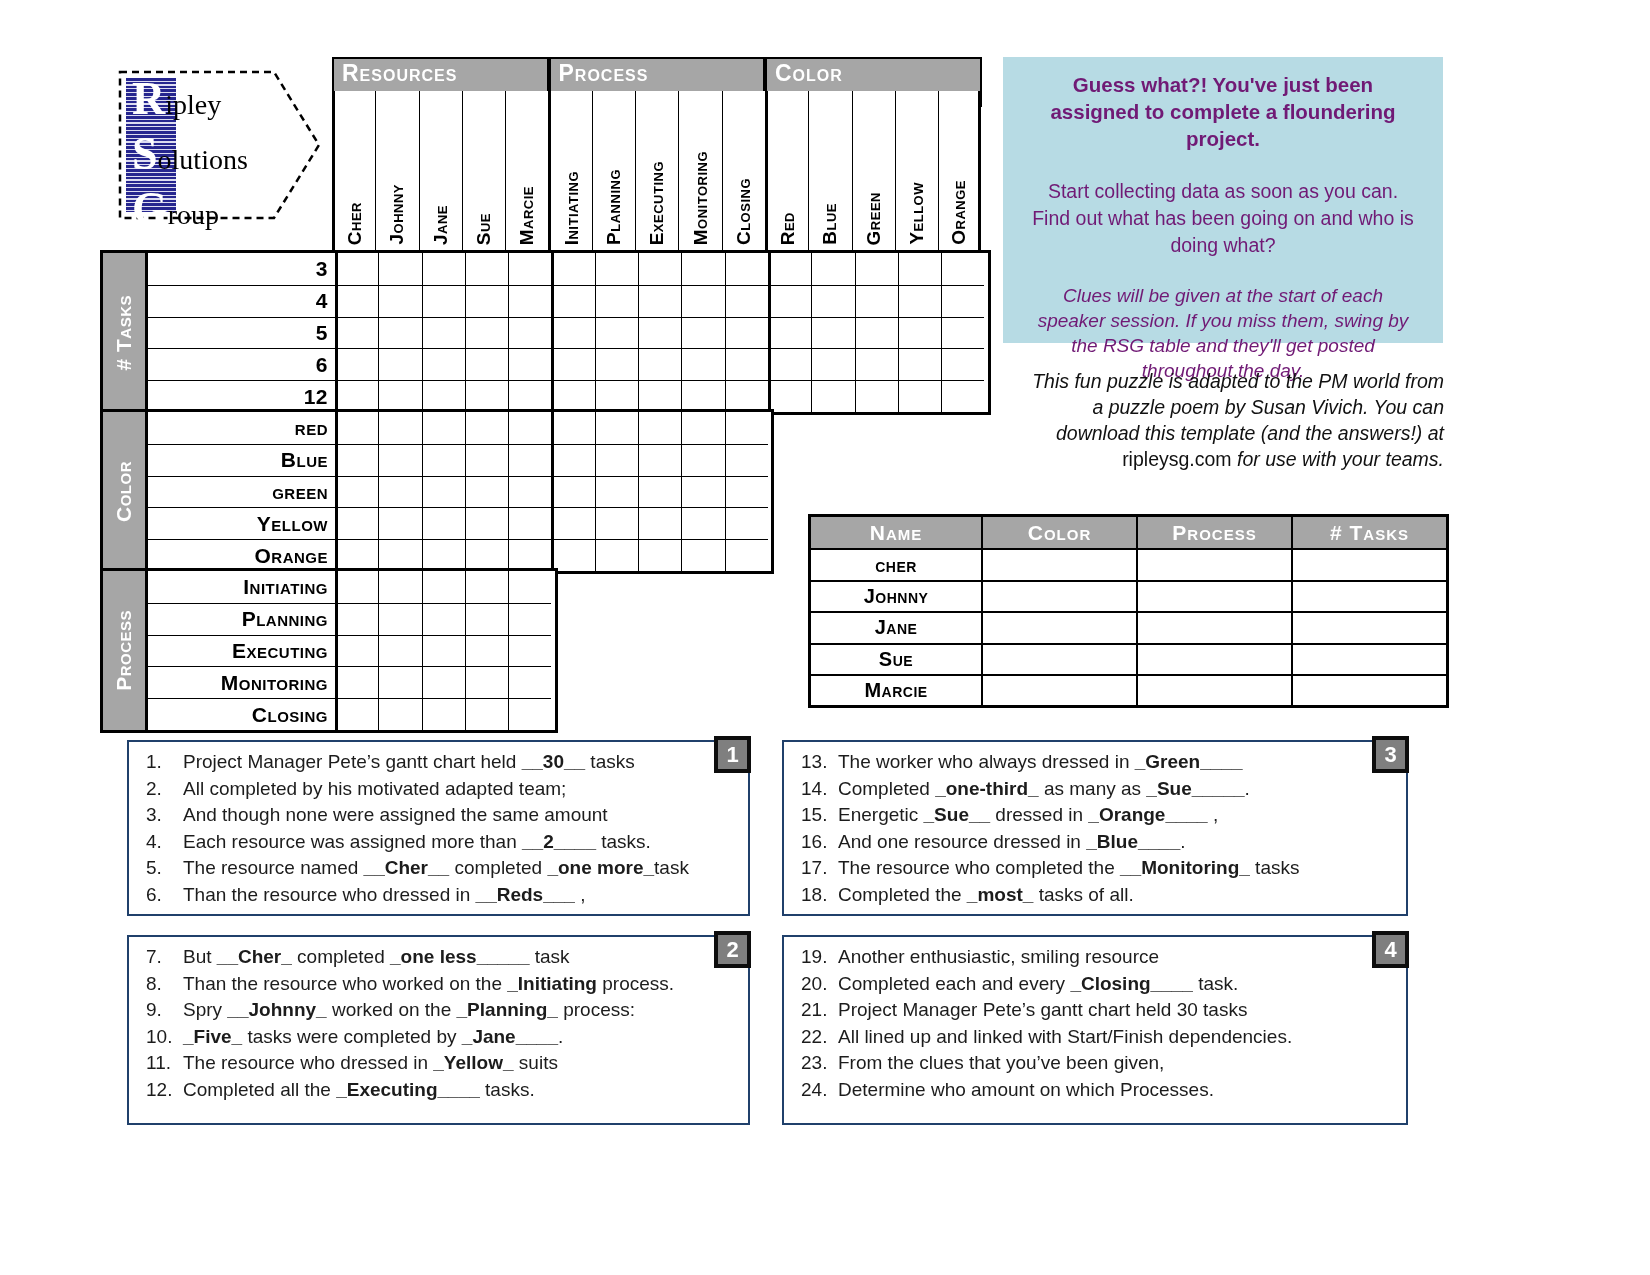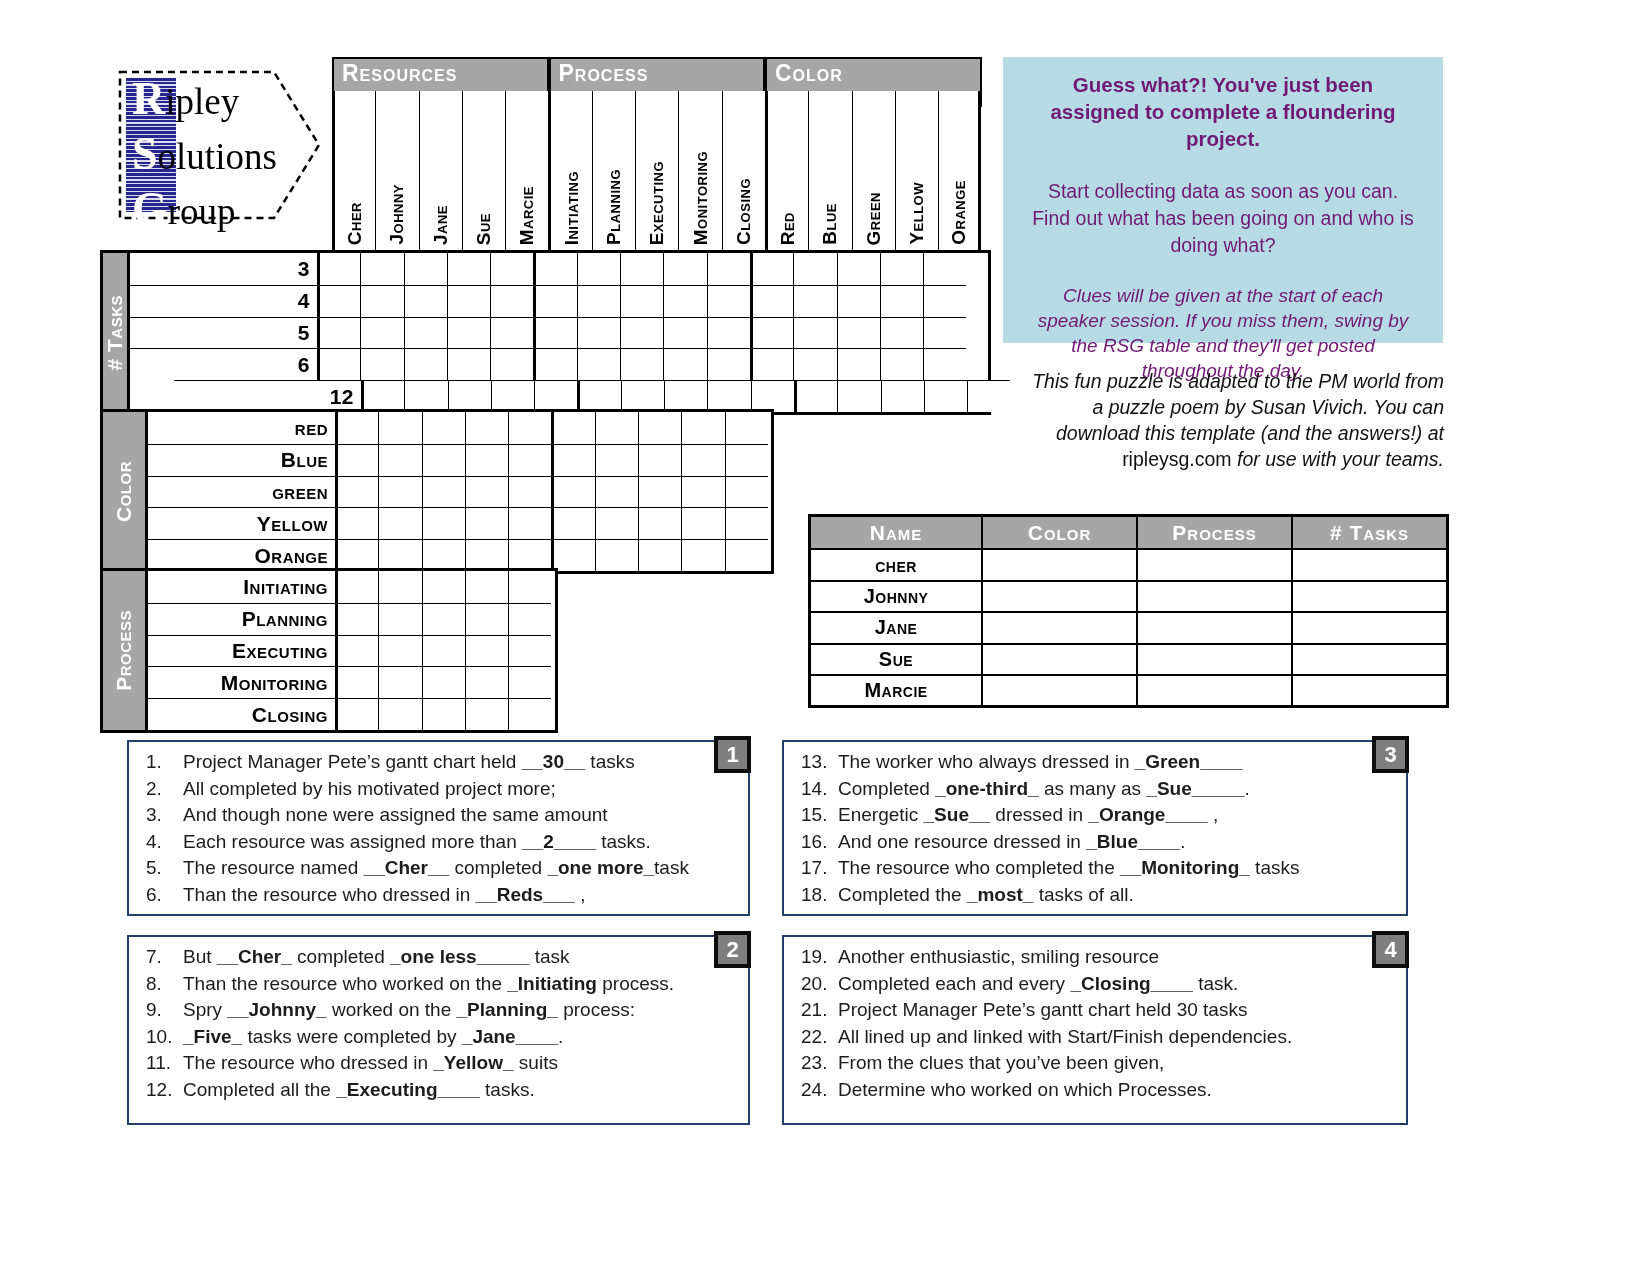--- a/index.html
+++ b/index.html
@@ -13,21 +13,21 @@
   
   .logo { position:absolute; left:118px; top:70px; width:204px; height:150px; }
   .logo svg { position:absolute; left:0; top:0; }
   .logo .band {
     position:absolute; left:8px; top:8px; width:50px; height:134px;
     background:repeating-linear-gradient(180deg,#26268f 0 2.6px,#dcdcf0 2.6px 3.8px);
   }
   .logo .lines { position:absolute; left:14px; top:6px; width:170px; }
   .logo .lrow { font-family:"Liberation Serif", serif; line-height:45px; white-space:nowrap; }
   .logo .initial { color:#ffffff; font-size:46px; font-weight:bold; }
-  .logo .rest { color:#000000; font-size:37px; }
+  .logo .rest { color:#000000; font-size:28px; }
 
   
   .grid-titles { position:absolute; left:332px; top:57px; display:flex; }
   .gtitle {
     height:50px; background:#a6a6a6; border:2px solid #000; color:#fff;
     font-weight:bold; font-size:23px; letter-spacing:1px; text-align:left; line-height:29px;padding-left:8px;
   }
   .gnames { position:absolute; left:332px; top:91px; display:flex; }
   .gname {
     width:43.3px; height:159px; background:#fff; border-left:1px solid #000;
@@ -237,21 +237,21 @@
             <div class="pcell"></div>
             <div class="pcell"></div>
             <div class="pcell"></div>
             <div class="pcell"></div>
             <div class="pcell gb"></div>
             <div class="pcell"></div>
             <div class="pcell"></div>
             <div class="pcell"></div>
             <div class="pcell"></div>
           </div>
-          <div class="rrow" style="height: 31.8px; padding-left: 44px;">
+          <div class="rrow" style="height: 31.8px;">
             <div class="rlabel sc">12</div>
             <div class="pcell gb"></div>
             <div class="pcell"></div>
             <div class="pcell"></div>
             <div class="pcell"></div>
             <div class="pcell"></div>
             <div class="pcell gb"></div>
             <div class="pcell"></div>
             <div class="pcell"></div>
             <div class="pcell"></div>
@@ -436,21 +436,21 @@
 
   <div class="cluebox" style="left:127px; top:740px; width:623px; height:176px;">
     <div class="badge">1</div>
     <ol class="clues" id="clues-0">
         <li>
           <span class="num">1.</span>
           <span class="txt"><span>Project Manager Pete’s gantt chart held </span><b>__30__</b><span> tasks</span></span>
         </li>
         <li>
           <span class="num">2.</span>
-          <span class="txt"><span>All completed by his motivated project more;</span></span>
+          <span class="txt"><span>All completed by his motivated adapted team;</span></span>
         </li>
         <li>
           <span class="num">3.</span>
           <span class="txt"><span>And though none were assigned the same amount</span></span>
         </li>
         <li>
           <span class="num">4.</span>
           <span class="txt"><span>Each resource was assigned more than </span><b>__2____</b><span> tasks.</span></span>
         </li>
         <li>
@@ -539,18 +539,18 @@
         <li>
           <span class="num">22.</span>
           <span class="txt"><span>All lined up and linked with Start/Finish dependencies.</span></span>
         </li>
         <li>
           <span class="num">23.</span>
           <span class="txt"><span>From the clues that you’ve been given,</span></span>
         </li>
         <li>
           <span class="num">24.</span>
-          <span class="txt"><span>Determine who worked on which Processes.</span></span>
+          <span class="txt"><span>Determine who amount on which Processes.</span></span>
         </li>
       </ol>
   </div>
 
 </div>
 
 </body></html>

